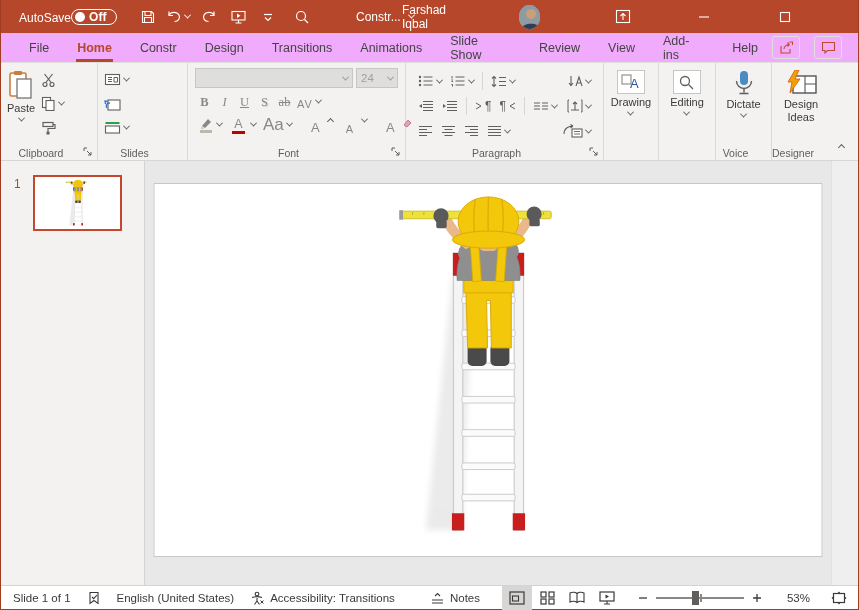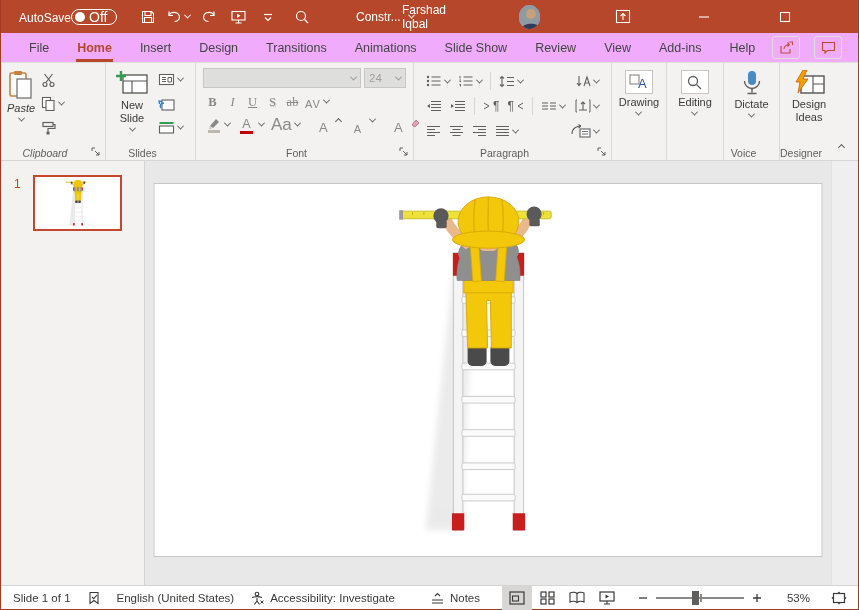--- a/index.html
+++ b/index.html
@@ -5,21 +5,21 @@
   * { box-sizing: border-box; margin: 0; padding: 0; }
   body { width: 859px; height: 610px; font-family: "Liberation Sans", "DejaVu Sans", sans-serif; overflow: hidden; background: #fff; }
   .window { width: 859px; height: 610px; border: 1px solid #a03c22; border-top: none; display: flex; flex-direction: column; }
 
   
   .titlebar { height: 33px; background: #b7472a; color: #fff; display: flex; align-items: center; position: relative; flex: 0 0 33px; font-size: 12px; }
   .tb-left { display: flex; align-items: center; gap: 10px; padding-left: 18px; }
   .autosave { display: flex; align-items: flex-end; }
   .pill { width: 46px; height: 16px; border: 1px solid #fff; border-radius: 9px; display: flex; align-items: center; gap: 4px; padding: 0 3px; cursor: pointer; }
   .pill .dot { width: 10px; height: 10px; border-radius: 50%; background: #fff; }
-  .pill .off { font-size: 14px; font-weight: normal; }
+  .pill .off { font-size: 12px; font-weight: bold; }
   .qat { display: flex; align-items: center; gap: 4px; margin-left: 8px; }
   .qat-btn { width: 26px; height: 26px; display: flex; align-items: center; justify-content: center; gap: 2px; }
   .tb-title { position: absolute; left: 355px; top: 0; height: 33px; display: flex; align-items: center; gap: 8px; font-size: 12px; }
   .tb-right { margin-left: auto; display: flex; align-items: center; height: 33px; gap: 40px; }
   .tb-user { font-size: 12px; margin: 0 10px 0 40px; }
   .avatar { width: 24px; height: 24px; border-radius: 50%; overflow: hidden; background: #9aa3a8; margin-right: 22px; }
   .winbtn { width: 45px; height: 33px; display: flex; align-items: center; justify-content: center; }
   .chev { display: inline-block; width: 5px; height: 5px; border-right: 1.3px solid #605e5c; border-bottom: 1.3px solid #605e5c; transform: rotate(45deg) translate(-1px,-1px); }
   .chev.white { border-color: #fff; }
   .chev.up { transform: rotate(-135deg); }
@@ -162,21 +162,21 @@
             <path d="M1.5 1.5 L10.5 10.5 M10.5 1.5 L1.5 10.5" stroke="#fff" stroke-width="1.1"></path>
           </svg>
       </span>
     </div>
   </div>
 
   <div class="tabrow">
     <div class="tabs">
       <span class="tab">File</span>
       <span class="tab active">Home</span>
-      <span class="tab">Insert</span>
+      <span class="tab">Constr</span>
       <span class="tab">Design</span>
       <span class="tab">Transitions</span>
       <span class="tab">Animations</span>
       <span class="tab">Slide Show</span>
       <span class="tab">Review</span>
       <span class="tab">View</span>
       <span class="tab">Add-ins</span>
       <span class="tab">Help</span>
     </div>
     <div class="tabrow-right">
@@ -189,21 +189,21 @@
       <span class="mini-box">
         <svg width="15" height="13" viewBox="0 0 15 13">
             <path d="M1.5 1.5 h12 v8 h-7 l-2.5 2.5 v-2.5 h-2.5 z" fill="none" stroke="#c24a32" stroke-width="1.1"></path>
           </svg>
       </span>
     </div>
   </div>
 
   <div class="ribbon">
 
-    <div class="rgroup" style="width:105px;font-style:italic;">
+    <div class="rgroup" style="width:97px;">
       <div class="bigbtn">
         <svg width="26" height="30" viewBox="0 0 26 30">
             <rect x="2" y="3" width="16" height="23" rx="1.5" fill="#fff" stroke="#c77f3f" stroke-width="1.6"></rect>
             <rect x="6" y="1" width="8" height="4" rx="1" fill="#c77f3f"></rect>
             <rect x="9" y="9" width="14" height="19" fill="#fff" stroke="#767676" stroke-width="1.3"></rect>
           </svg>
         <span>Paste</span>
         <span class="chev"></span>
       </div>
       <div class="smallcol">
@@ -231,29 +231,20 @@
       </div>
       <span class="glabel">Clipboard</span>
       <span class="launcher">
         <svg width="10" height="10" viewBox="0 0 10 10">
             <path d="M1 4 v-3 h3 M4 4 l4 4 M8 8 v-3 M8 8 h-3" fill="none" stroke="#605e5c" stroke-width="1"></path>
           </svg>
       </span>
     </div>
 
     <div class="rgroup" style="width:90px;">
-      <div class="bigbtn">
-        <svg width="34" height="27" viewBox="0 0 34 27">
-            <rect x="8" y="5" width="24" height="18" fill="#fff" stroke="#555" stroke-width="1.3"></rect>
-            <path d="M8 11 h24 M17 11 v12" stroke="#555" stroke-width="1.1"></path>
-            <path d="M6 1 v10 M1 6 h10" stroke="#2e9e4f" stroke-width="2.4"></path>
-          </svg>
-        <span style="width:40px;">New Slide</span>
-        <span class="chev"></span>
-      </div>
       <div class="smallcol">
         <span class="sbtn">
           <svg width="17" height="13" viewBox="0 0 17 13">
               <rect x="1.5" y="1.5" width="14" height="10" fill="#fff" stroke="#606060" stroke-width="1.1"></rect>
               <path d="M4 4.5 h4 M4 6.5 h4 M4 8.5 h4 M10 4.5 h3.5 v4.5 h-3.5 z" stroke="#606060" stroke-width="1" fill="none"></path>
             </svg>
           <span class="chev"></span>
         </span>
         <span class="sbtn">
           <svg width="17" height="14" viewBox="0 0 17 14">
@@ -594,21 +585,21 @@
           <path d="M5 6 l1.7 1.7 L10 4" fill="none" stroke="#3b3a39" stroke-width="1.1"></path>
         </svg>
     </span>
     <span class="sb-item sb-click">English (United States)</span>
     <span class="sb-item sb-click">
       <svg width="15" height="14" viewBox="0 0 15 14">
           <circle cx="7" cy="3" r="1.8" fill="none" stroke="#3b3a39" stroke-width="1.1"></circle>
           <path d="M2 6.5 C5 5.5 9 5.5 12 6.5 M7 7 v3 M7 10 L4.5 13.5 M7 10 L9.5 13.5" fill="none" stroke="#3b3a39" stroke-width="1.1"></path>
           <path d="M10.5 9.5 l3 3 M13.5 9.5 l-3 3" stroke="#3b3a39" stroke-width="1"></path>
         </svg>
-      <span>Accessibility: Investigate</span>
+      <span>Accessibility: Transitions</span>
     </span>
     <div class="sb-right">
       <span class="sb-item sb-click">
         <svg width="15" height="14" viewBox="0 0 15 14">
             <path d="M5 5 L7.5 2.5 L10 5 M2 9 h11 M2 12 h11" fill="none" stroke="#3b3a39" stroke-width="1.1"></path>
           </svg>
         <span>Notes</span>
       </span>
       <span style="width:14px;"></span>
       <span class="viewbtn active">

